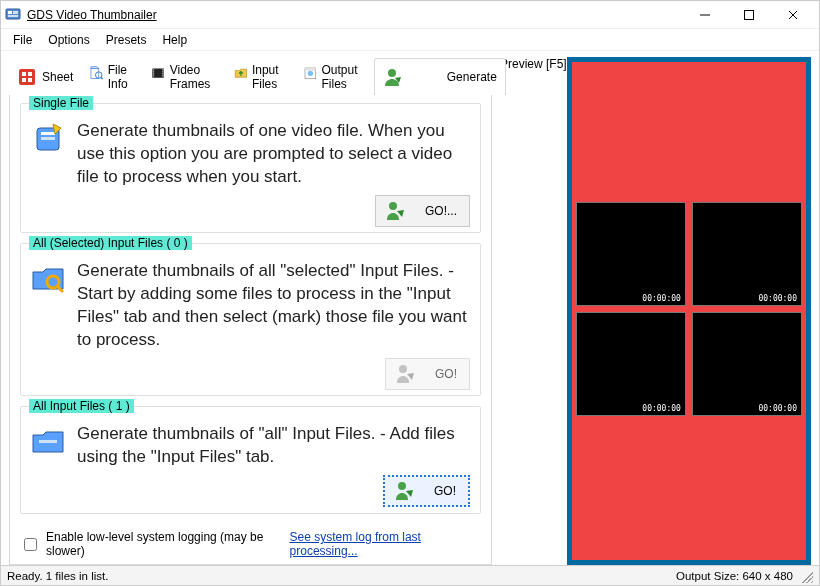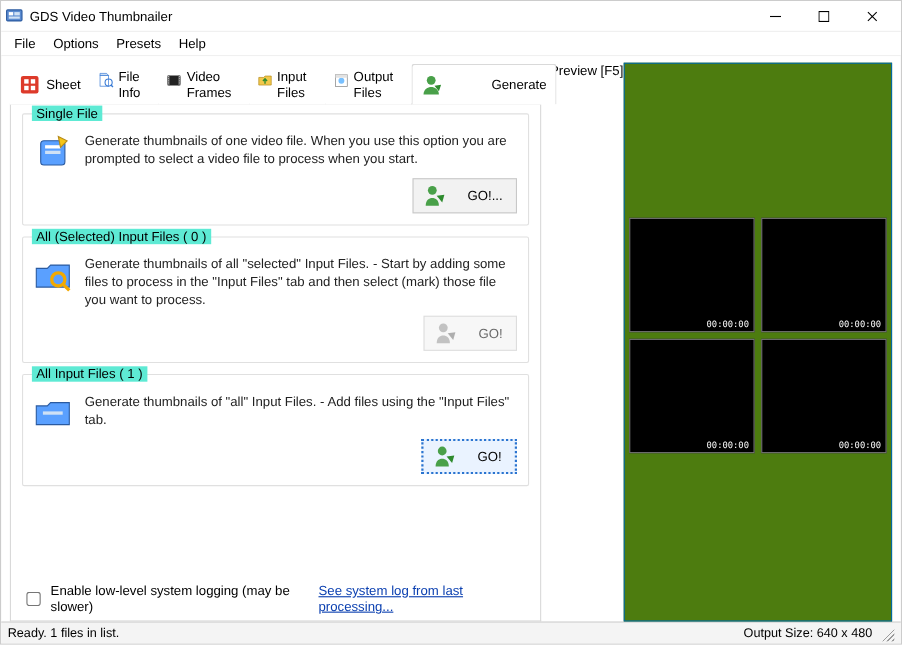--- a/index.html
+++ b/index.html
@@ -17,20 +17,21 @@
     border: 1px solid #ccc;
   }
   
   .titlebar {
     height: 28px;
     display: flex;
     align-items: center;
     padding: 0 4px;
     background: #fff;
     border-bottom: 1px solid #eee;
+    text-decoration: underline;
   }
   .titlebar .app-icon { width: 16px; height: 16px; margin-right: 6px; }
   .titlebar .title { flex: 0 0 auto; font-size: 12px; }
   .titlebar .spacer { flex: 1; }
   .winbtn {
     width: 44px; height: 28px; display: flex; align-items: center; justify-content: center;
     font-family: "Segoe UI Symbol", sans-serif; font-size: 10px; color: #111;
   }
   
   .menubar { height: 22px; display: flex; align-items: center; padding: 0 4px; background: #fff; border-bottom: 1px solid #f0f0f0;}
@@ -58,39 +59,39 @@
   .panel-body { flex: 1; border: 1px solid #d9d9d9; border-top: none; padding: 8px 10px 6px 10px; display: flex; flex-direction: column; gap: 10px; overflow: hidden; }
   .groupbox {
     border: 1px solid #e0e0e0; border-radius: 2px;
     padding: 16px 10px 10px 10px; position: relative; min-height: 100px;
   }
   .groupbox .legend {
     position: absolute; top: -8px; left: 8px; background: #5eead4; padding: 0 4px; font-size: 12px;
   }
   .group-row { display: flex; gap: 10px; align-items: flex-start; }
   .group-icon { width: 36px; height: 36px; flex: 0 0 auto; }
-  .group-desc { flex: 1; font-size: 12px; line-height: 1.35; color: #222; }
+  .group-desc { flex: 1; font-size: 17px; line-height: 1.35; color: #222; }
   .go-row { display: flex; justify-content: flex-end; margin-top: 6px; }
   .go-btn {
     display: flex; align-items: center; gap: 19px;
     padding: 4px 12px 4px 8px;
     border: 1px solid #c8c8c8; background: #f2f2f2;
     min-width: 68px; height: 32px; font-size: 12px; cursor: default;
   }
   .go-btn.disabled { filter: grayscale(1); opacity: .6; }
   .go-btn.selected { border: 2px dotted #2a74d0; background: #eaf3ff; }
   .go-btn .gicon { width: 22px; height: 22px; }
   .footer-row { margin-top: auto; display: flex; align-items: center; justify-content: space-between; font-size: 12px; padding-top: 6px;}
   .chk { display: flex; align-items: center; gap: 6px; }
   .chk input { width: 13px; height: 13px; }
   .linklike { color: #0a3fb0; text-decoration: underline; cursor: pointer; }
   
   .preview-label { font-size: 12px; padding-bottom: 3px; }
   .preview-area {
-    flex: 1; background: #4d7c0f; border: 1px solid #0369a1; position: relative; overflow: hidden;
+    flex: 1; background: #ef4444; border: 5px solid #0369a1; position: relative; overflow: hidden;
   }
   .thumb-grid {
     position: absolute; top: 140px; left: 4px; right: 4px; height: 214px;
     display: grid; grid-template-columns: 1fr 1fr; grid-template-rows: 1fr 1fr; gap: 6px;
   }
   .thumb-header {
     position: absolute; top: 146px; left: 10px;
     color: #fff; font-family: "Consolas", monospace; font-size: 8px; line-height: 1.2; white-space: pre;
   }
   .thumb {

